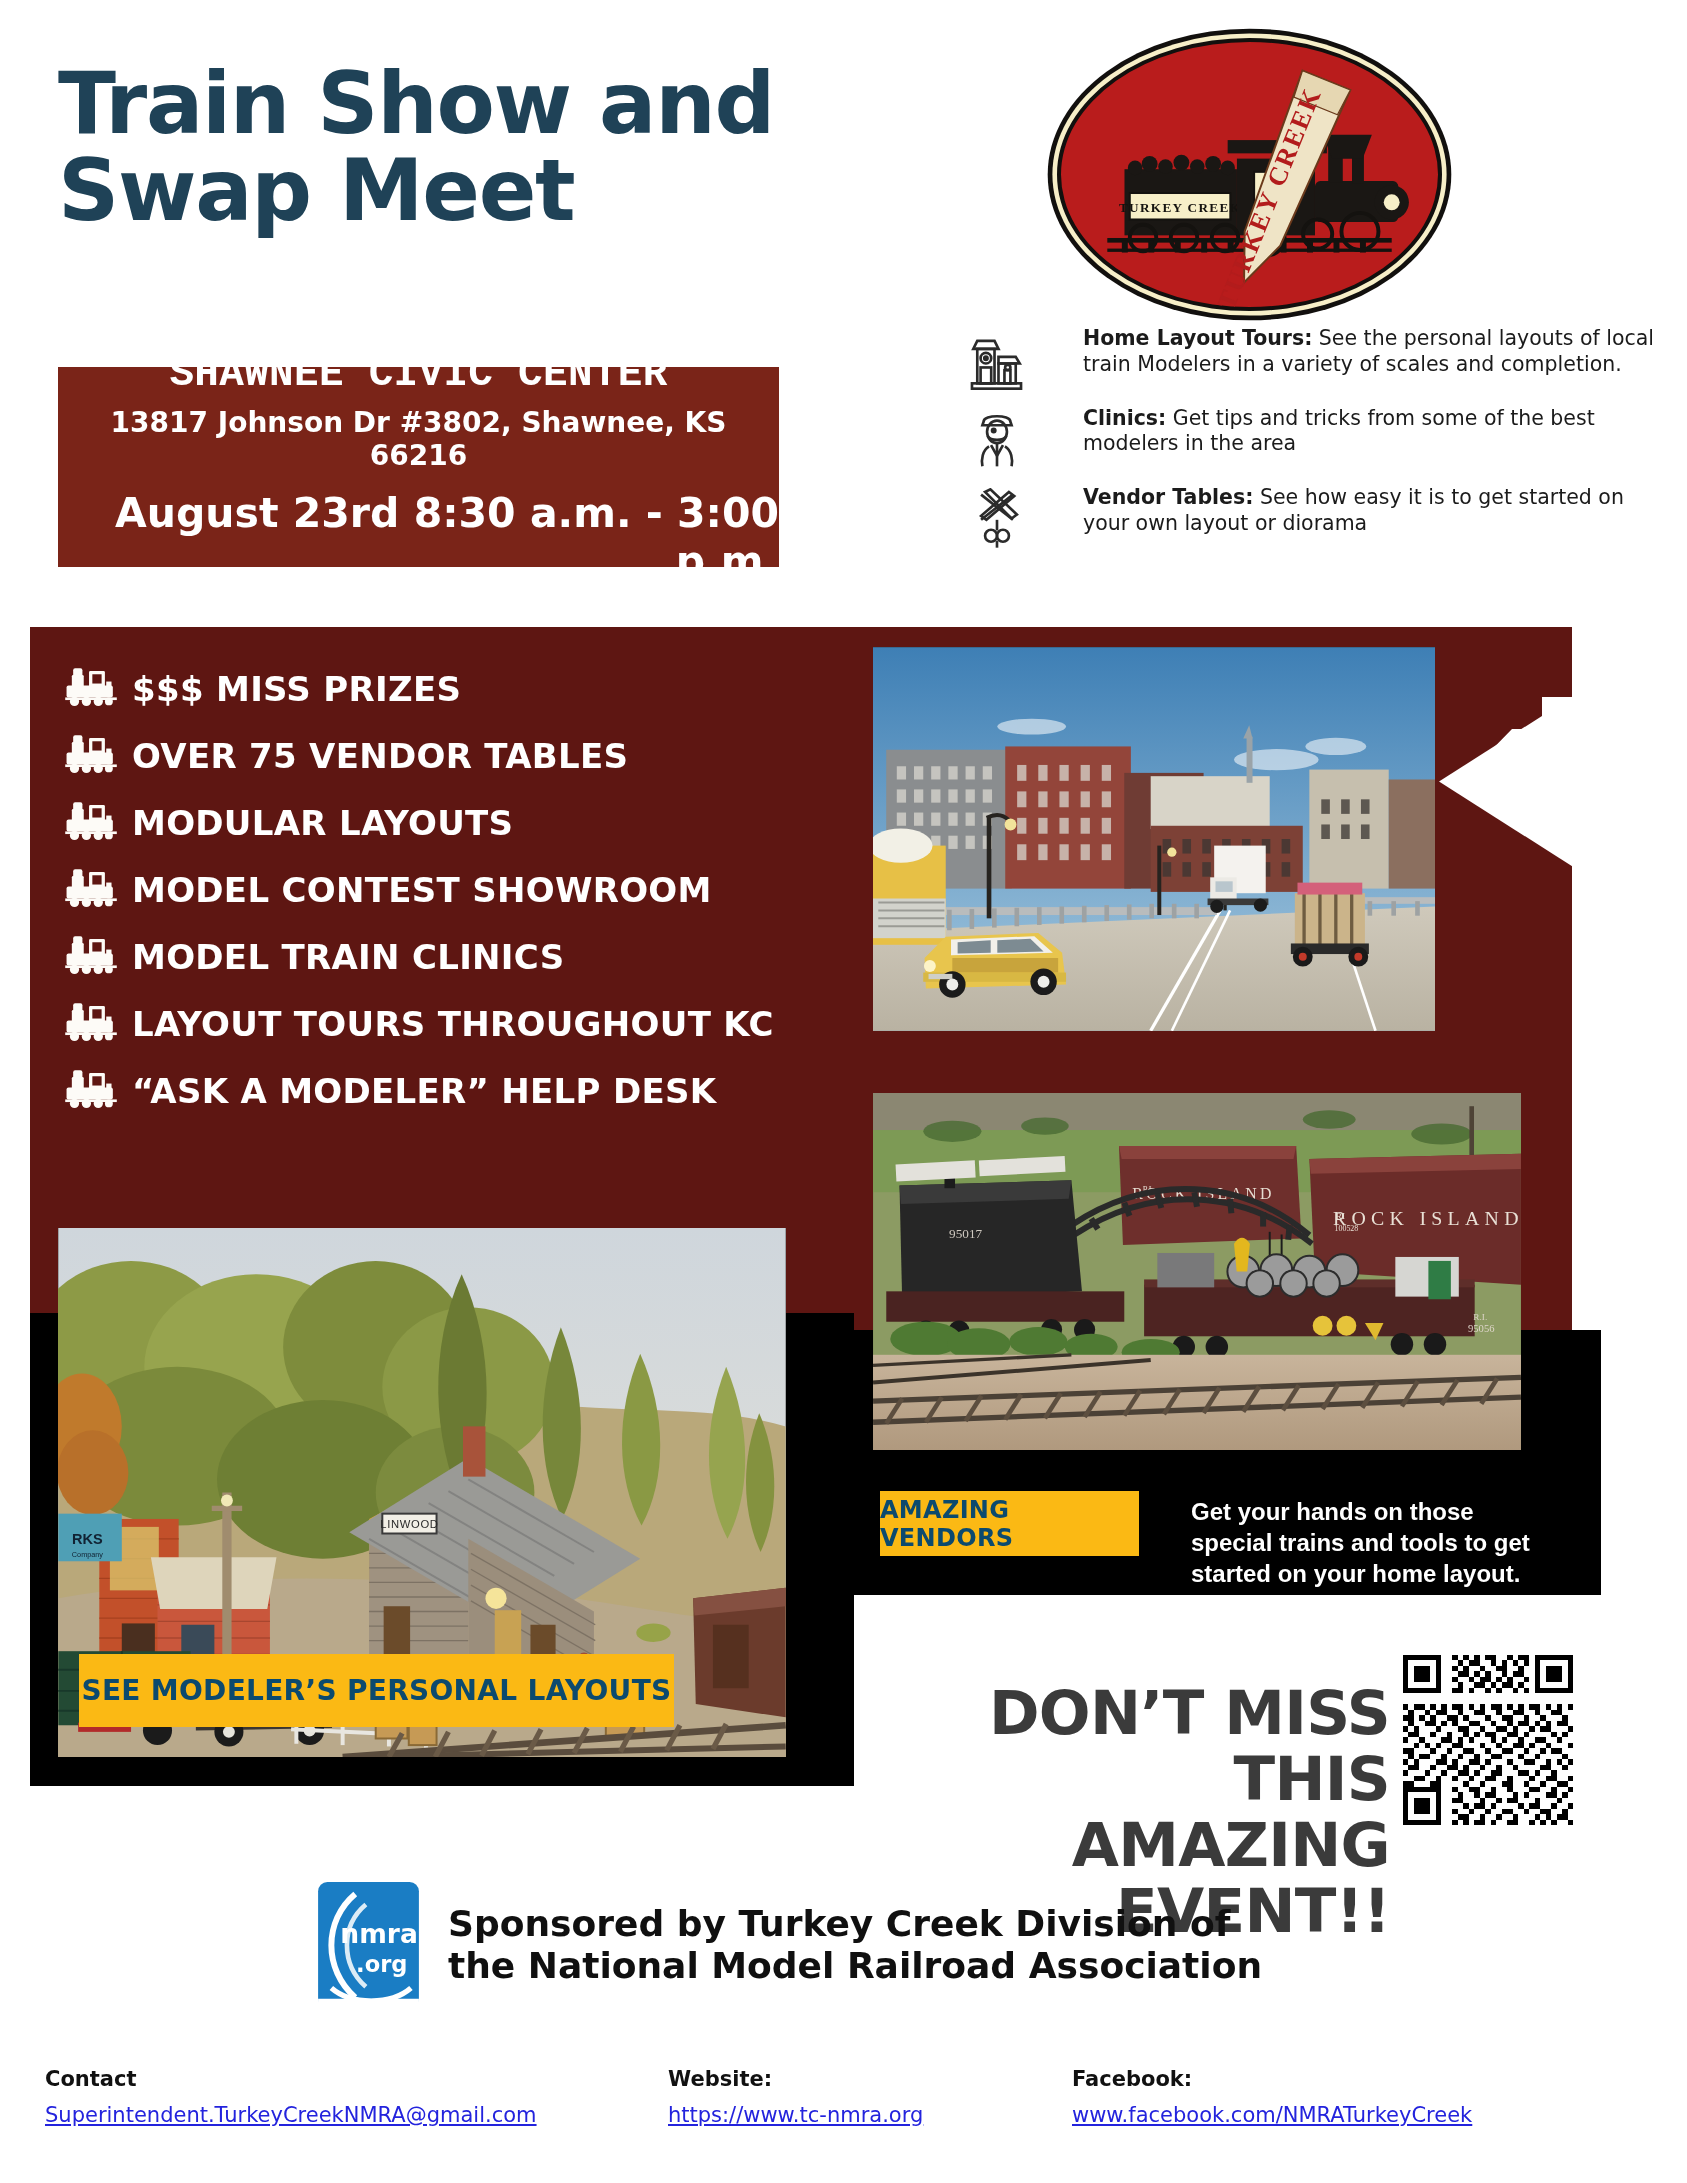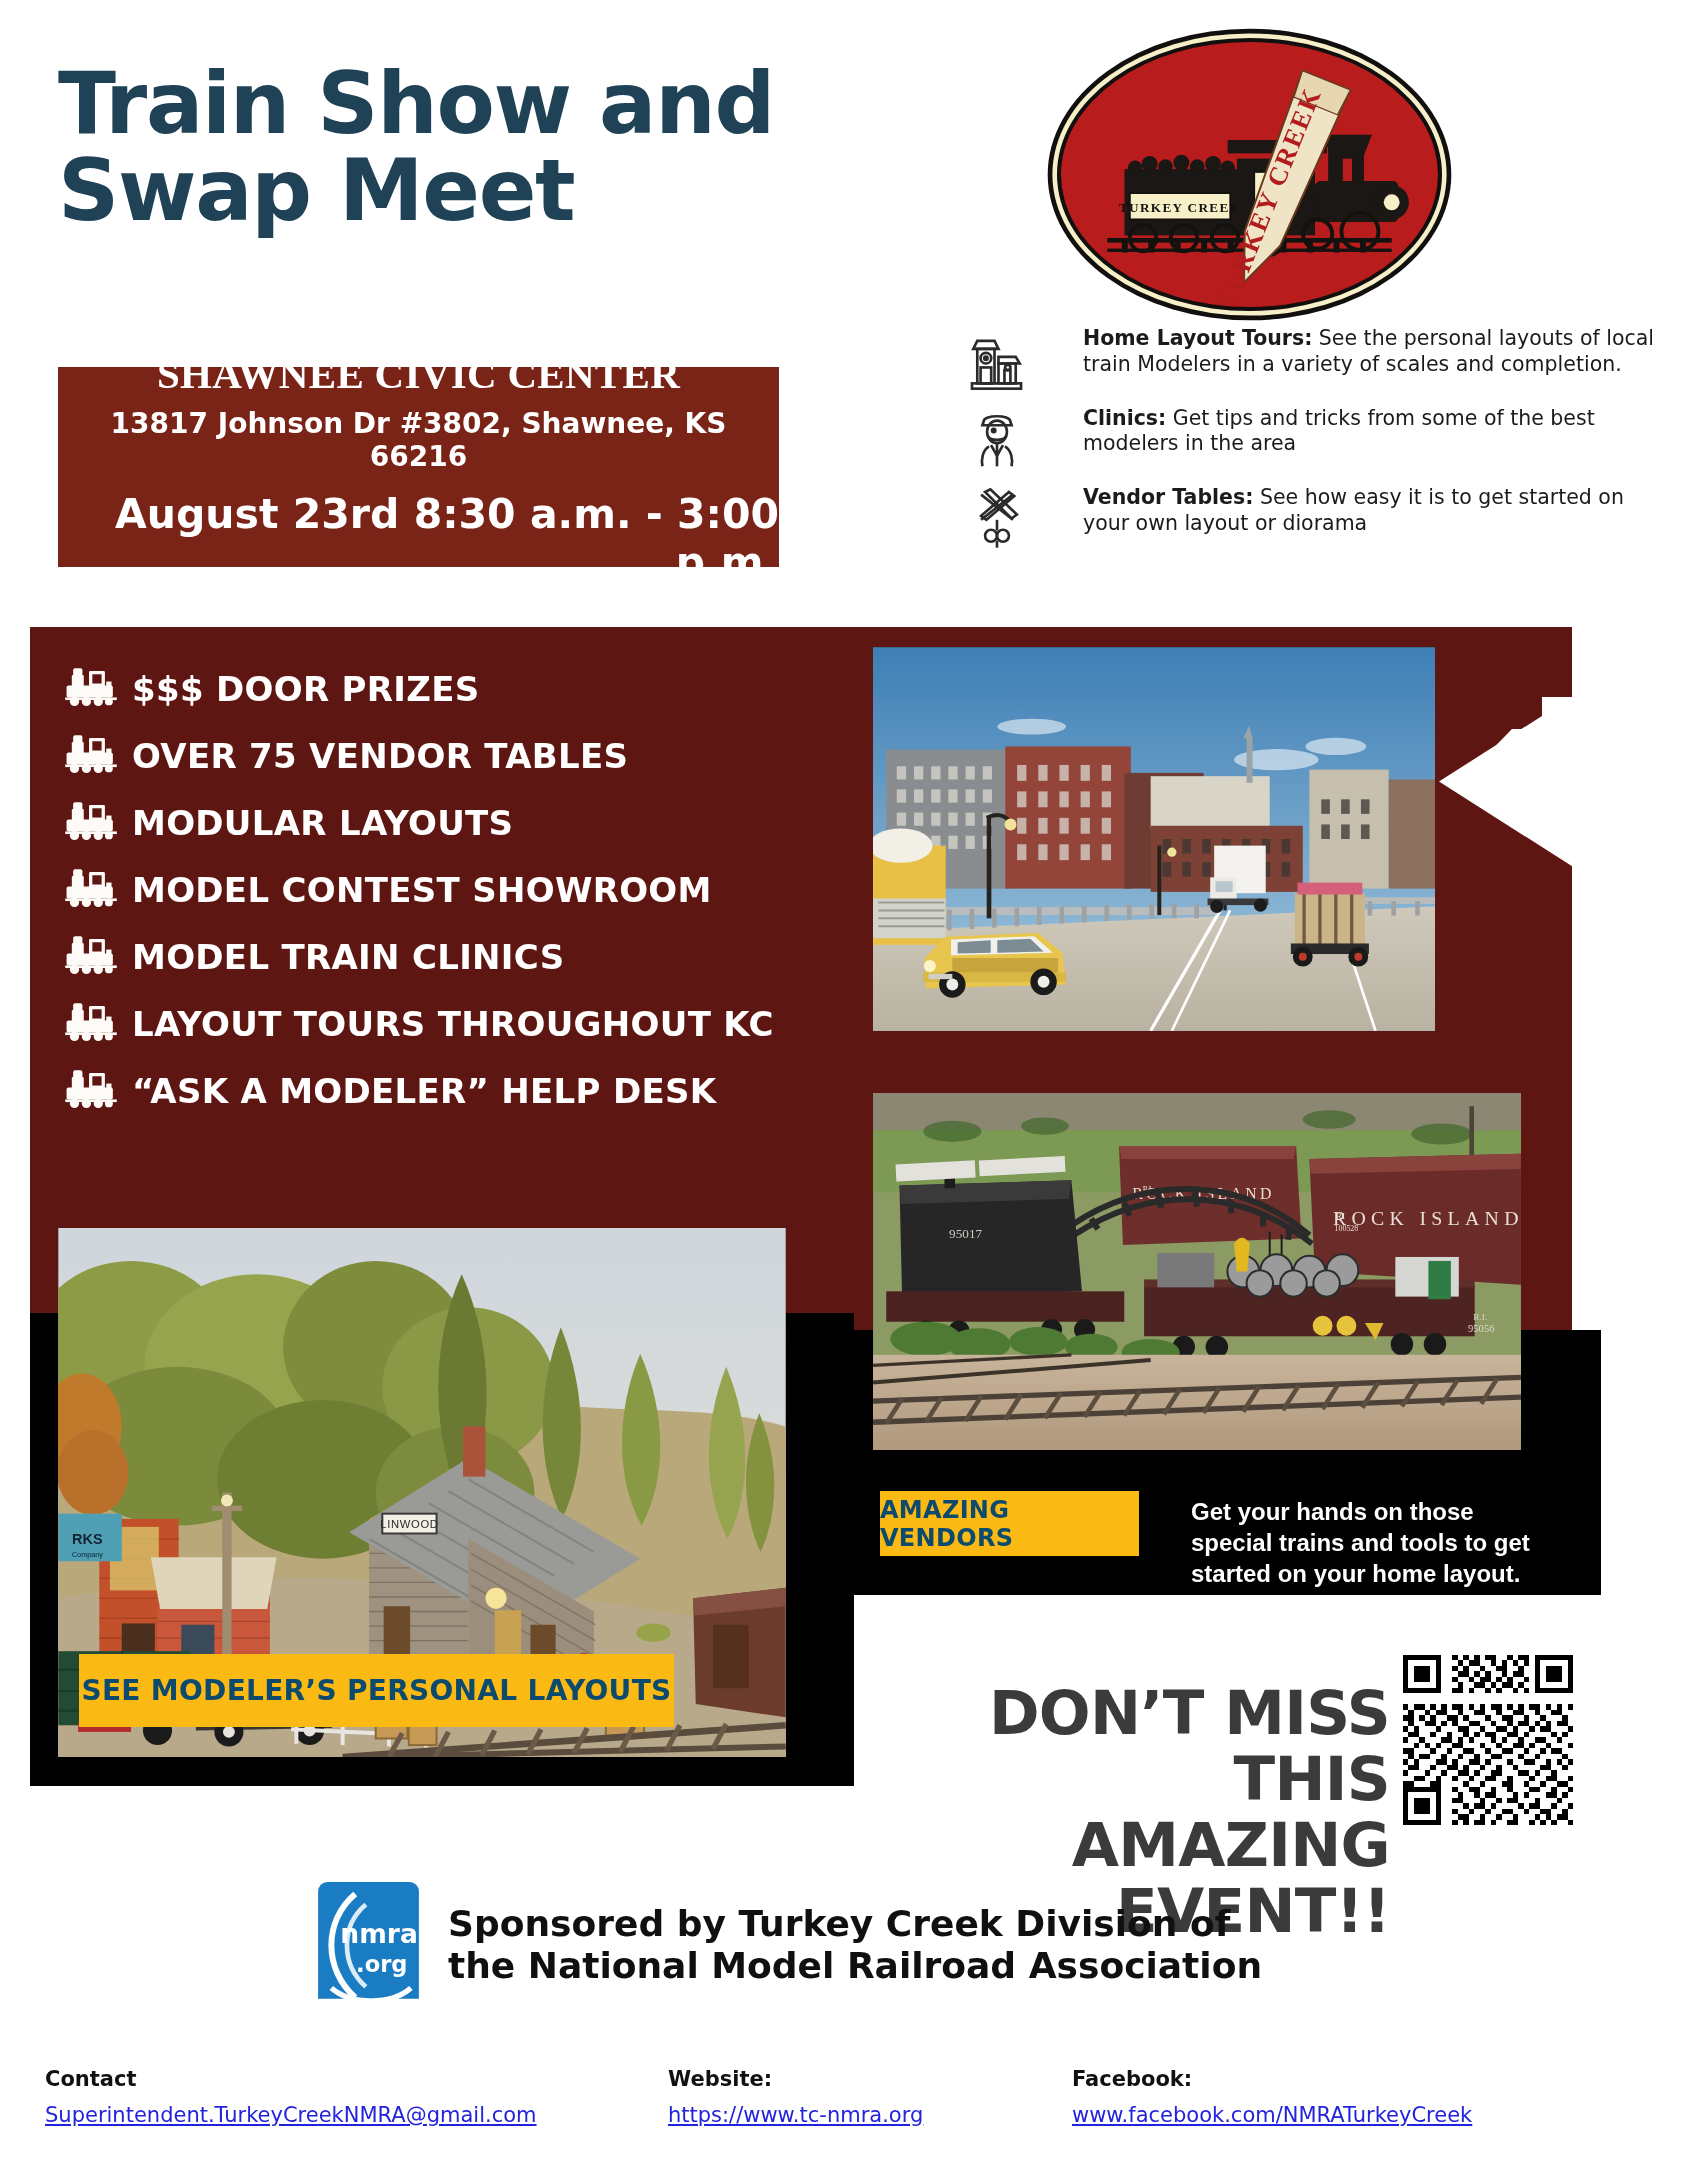--- a/index.html
+++ b/index.html
@@ -37,21 +37,21 @@
   #logo-oval svg{position:absolute;left:0;top:0;}
 
   
   #venue-box{
     left:58px;top:367px;width:721px;height:200px;
     background:#7a2418;
     color:#ffffff;
     text-align:center;
     display:flex;flex-direction:column;justify-content:center;
   }
-  #venue-name{font-family:Liberation Serif, serif;font-weight:bold;font-size:41px;letter-spacing:0.3px;margin-top:2.6px;}
+  #venue-name{font-family:Liberation Mono, monospace;font-weight:bold;font-size:41px;letter-spacing:0.3px;margin-top:2.6px;}
   #venue-address{font-family:"DejaVu Sans",sans-serif;font-weight:bold;font-size:28px;margin-top:9.3px;}
   #venue-datetime{font-family:"DejaVu Sans",sans-serif;font-weight:bold;font-size:41px;margin-top:17px;text-align:right;}
 
   
   #info-list{left:958px;top:326px;width:701px;}
   .info-row{display:flex;align-items:flex-start;margin-bottom:16px;gap:48px;}
   .info-ico{width:77px;flex:0 0 77px;display:flex;justify-content:center;align-items:flex-start;padding-top:2.6px;}
   .info-txt{
     font-family:"DejaVu Sans",sans-serif;
     font-size:20.5px;line-height:1.26;color:#1b1b1b;flex:1;
@@ -316,21 +316,21 @@
         <rect x="36" y="6" width="24" height="26" rx="2"></rect>
         <rect x="41" y="11" width="14" height="14" fill="#5e1612"></rect>
         <rect x="62" y="22" width="8" height="10"></rect>
         <circle cx="14" cy="52" r="7"></circle>
           <circle cx="32" cy="52" r="7"></circle>
         <circle cx="50" cy="52" r="7"></circle>
           <circle cx="66" cy="52" r="6"></circle>
         <rect x="0" y="46" width="78" height="4"></rect>
       </svg>
     </div>
-    <div class="feat-label">$$$ DOOR PRIZES</div>
+    <div class="feat-label">$$$ MISS PRIZES</div>
   </div>
 
   <div class="feat-row">
     <div class="feat-ico">
       <svg width="56" height="41" viewBox="0 0 84 62" fill="#fdfbf7">
         <rect x="2" y="28" width="70" height="18" rx="3"></rect>
         <rect x="10" y="12" width="18" height="18" rx="2"></rect>
         <rect x="12" y="2" width="14" height="12" rx="3"></rect>
         <rect x="36" y="6" width="24" height="26" rx="2"></rect>
         <rect x="41" y="11" width="14" height="14" fill="#5e1612"></rect>

